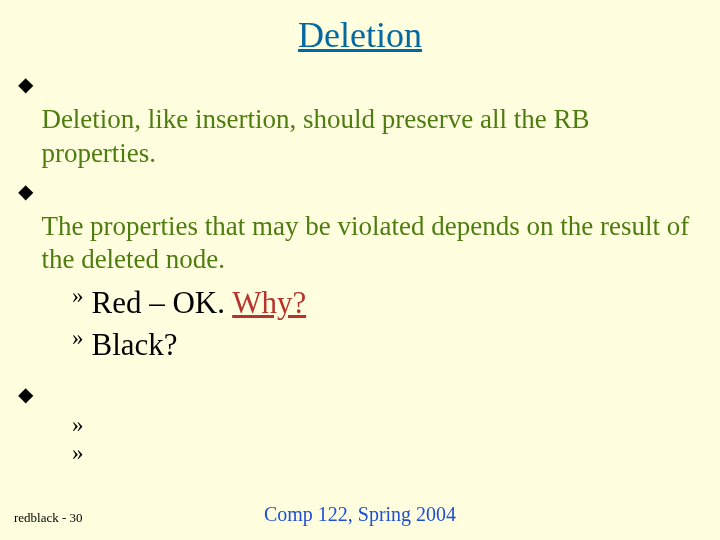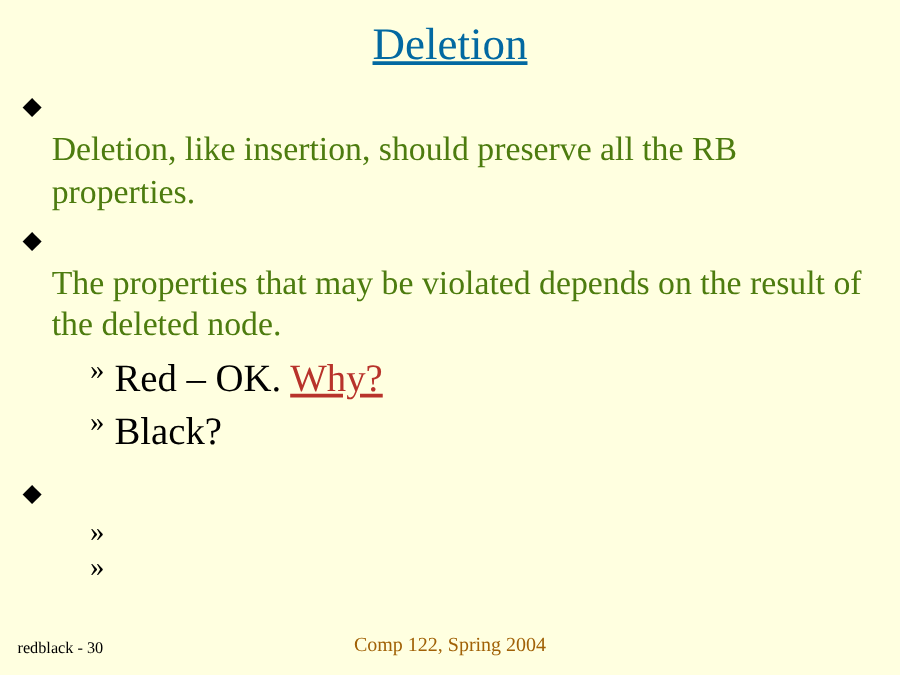--- a/index.html
+++ b/index.html
@@ -71,22 +71,22 @@
     left: 14px;
     font-family: Liberation Serif, serif;
     font-size: 13px;
     color: #000;
   }
   .footer-center {
     position: absolute;
     bottom: 14px;
     left: 50%;
     transform: translateX(-50%);
-    font-size: 16px;
-    color: #a16207;
+    font-size: 20px;
+    color: #1d4ed8;
     margin-top: 19px;
   }
 </style>
 </head>
 <body>
 
 <div class="title">Deletion</div>
 
 <div class="content">
 

